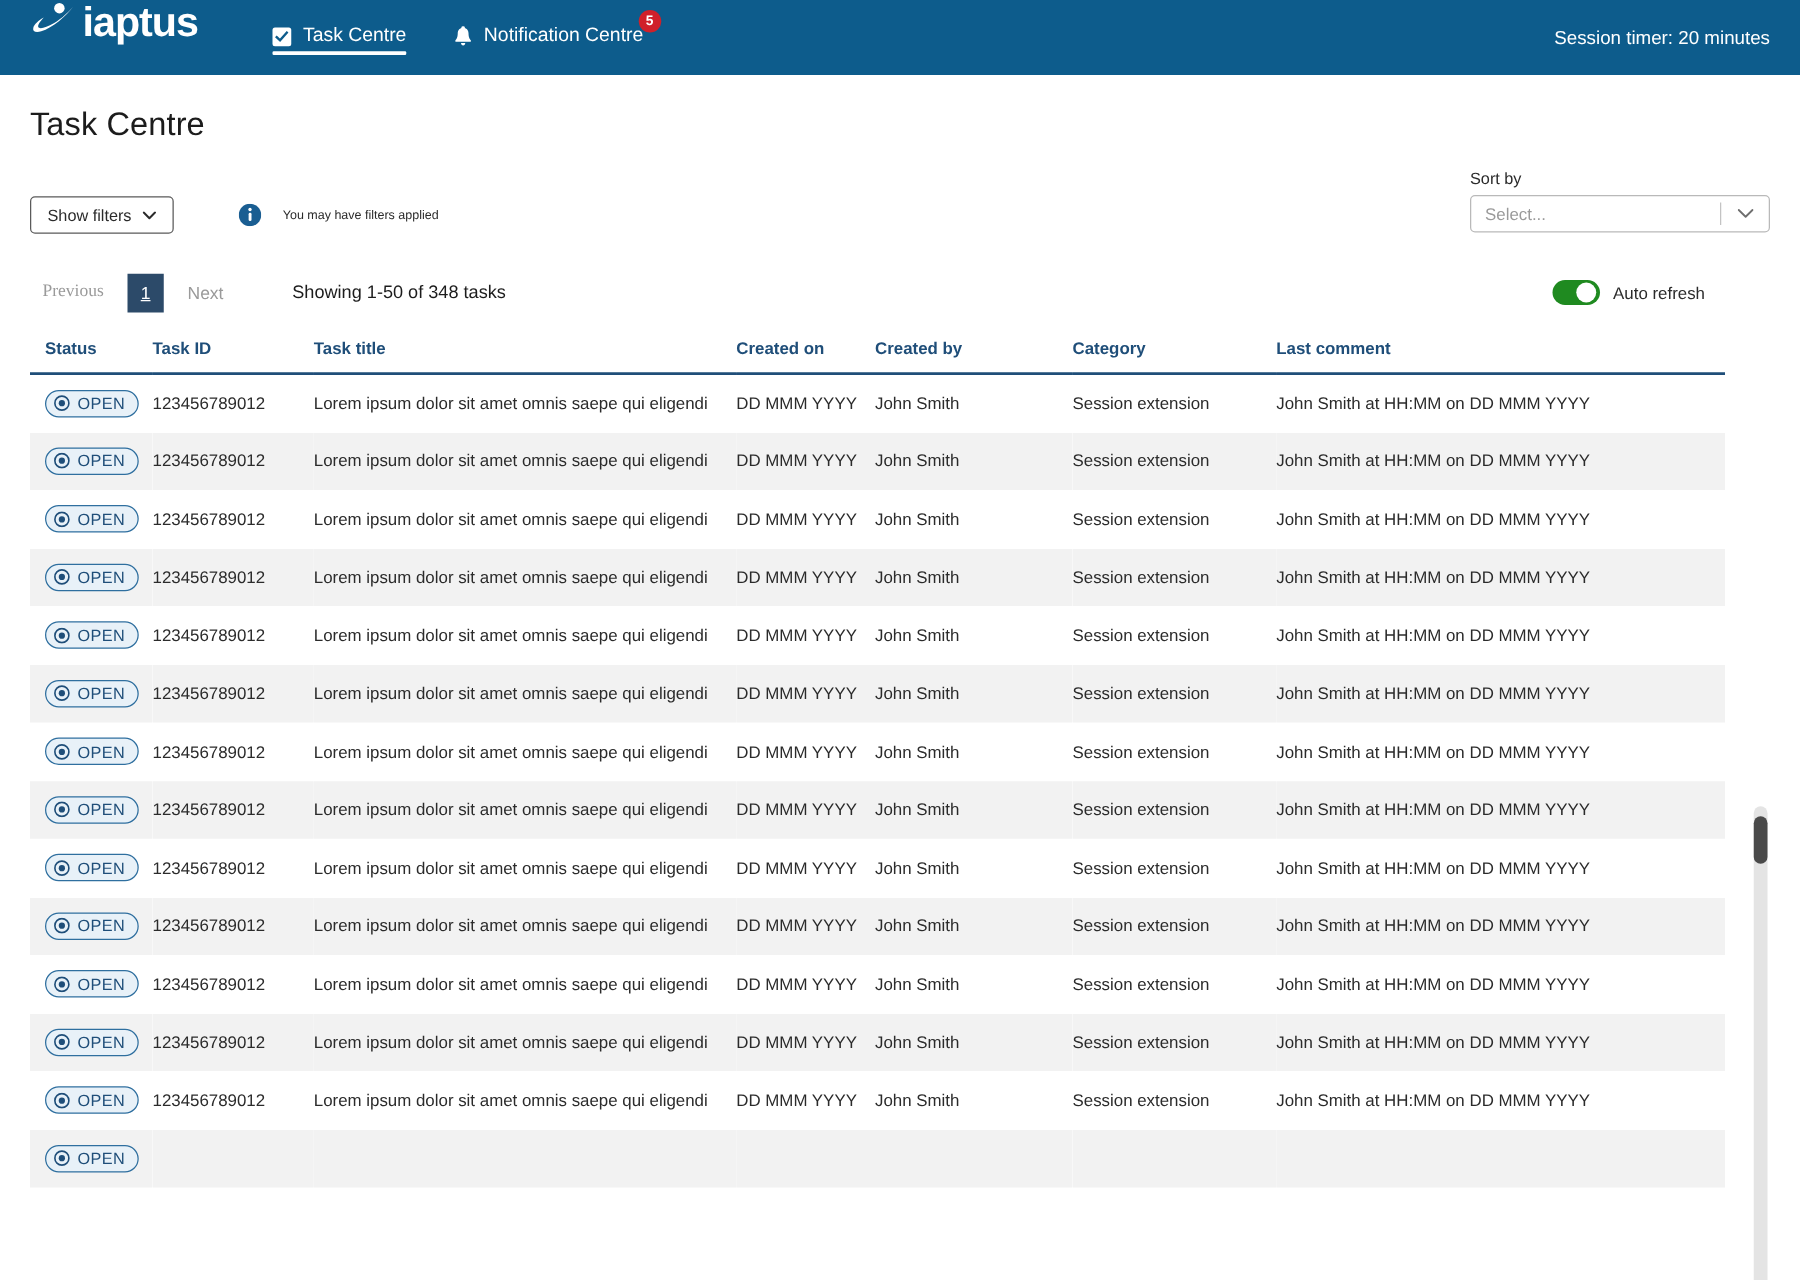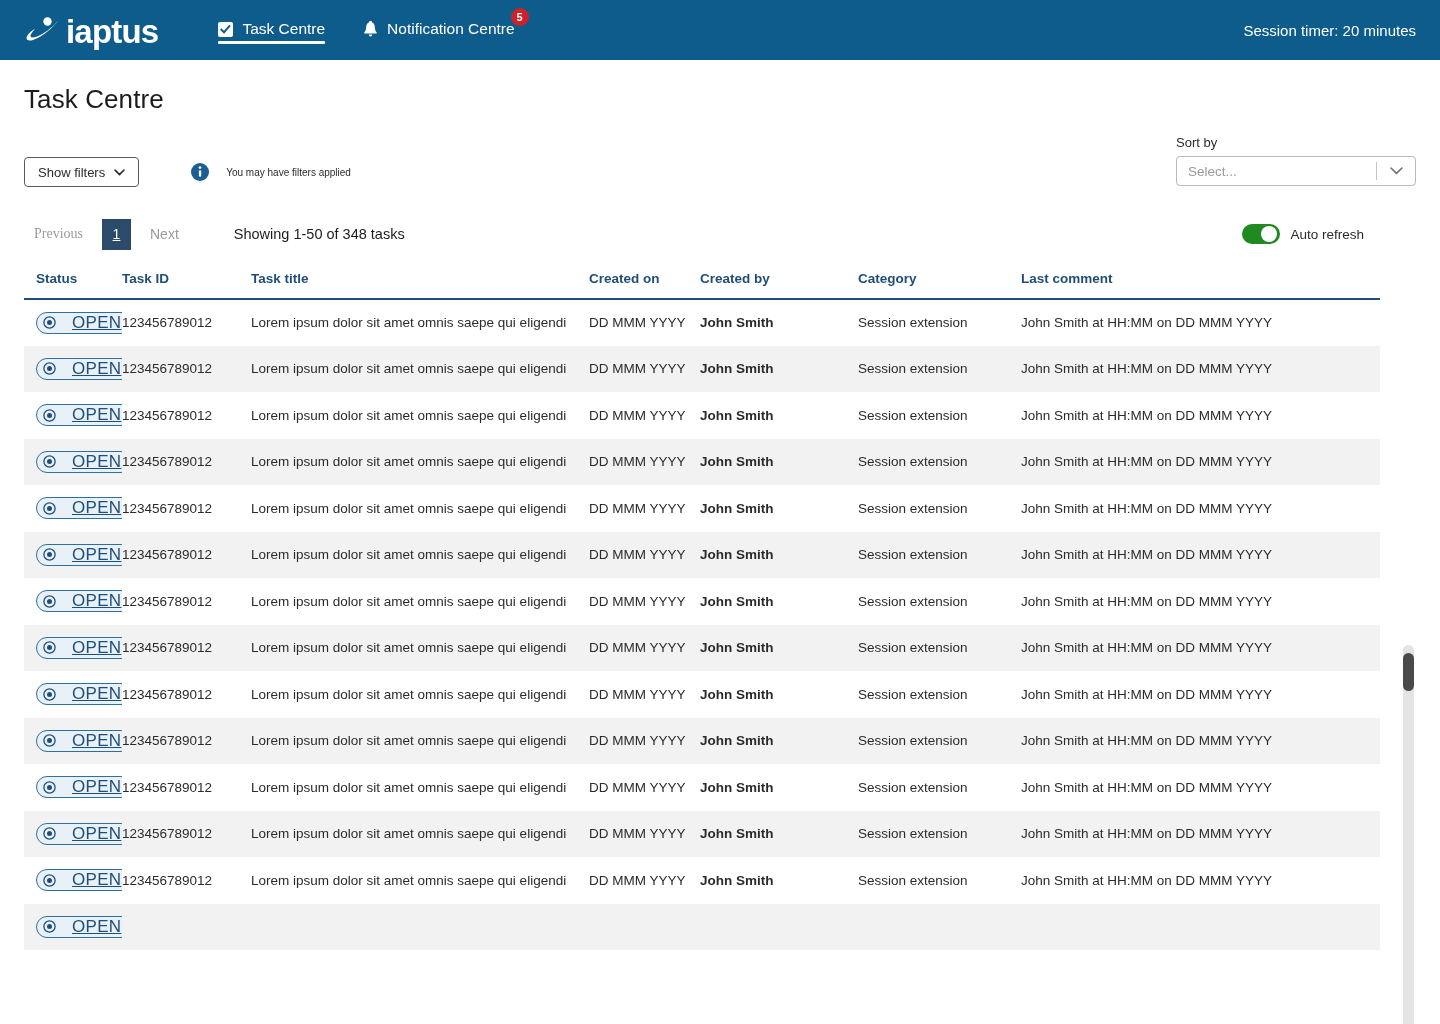--- a/index.html
+++ b/index.html
@@ -15,21 +15,20 @@
   
   .topbar {
     height: 60px;
     background: #0d5c8c;
     display: flex;
     align-items: center;
     position: relative;
   }
   .logo-wrap {
     display: flex;
-    align-items: center;
     margin-left: 26px;
     height: 60px;
   }
   .logo-mark { width: 34px; height: 30px; margin-right: 6px; flex: 0 0 auto; }
   .logo-text {
     color: #ffffff;
     font-size: 33px;
     font-weight: bold;
     letter-spacing: -0.8px;
     line-height: 1;
@@ -253,42 +252,41 @@
     padding: 0;
     vertical-align: middle;
     white-space: nowrap;
     overflow: hidden;
   }
   table.tasks tbody tr:nth-child(even) { background: #f2f2f2; }
   .col-status { width: 98px; padding-left: 12px !important; }
   .col-taskid { width: 129px; }
   .col-title  { width: 338px; }
   .col-created-on { width: 111px; }
-  .col-created-by { width: 158px; font-weight: bold; }
+  .col-created-by { width: 158px; }
   .col-category { width: 163px; }
   .col-comment { width: auto; }
 
   th.col-status { padding-left: 12px !important; }
 
   .status-pill {
     display: inline-flex;
     align-items: center;
     border: 1px solid #2f6f9f;
     background: #e8f1f8;
     border-radius: 11px;
     height: 22px;
     padding: 0 10px 0 6px;
   }
   .status-pill .dot-icon { width: 13px; height: 13px; flex: 0 0 auto; }
   .status-pill .st-label {
-    font-size: 17px;
+    font-size: 13px;
     color: #1f4e79;
-    margin-left: 16px;
+    margin-left: 6px;
     letter-spacing: 0.3px;
-    text-decoration: underline;
   }
 
   
   .scrollbar {
     position: absolute;
     right: 2px;
     top: 374px;
     width: 11px;
     height: 644px;
     background: #e4e4e4;

